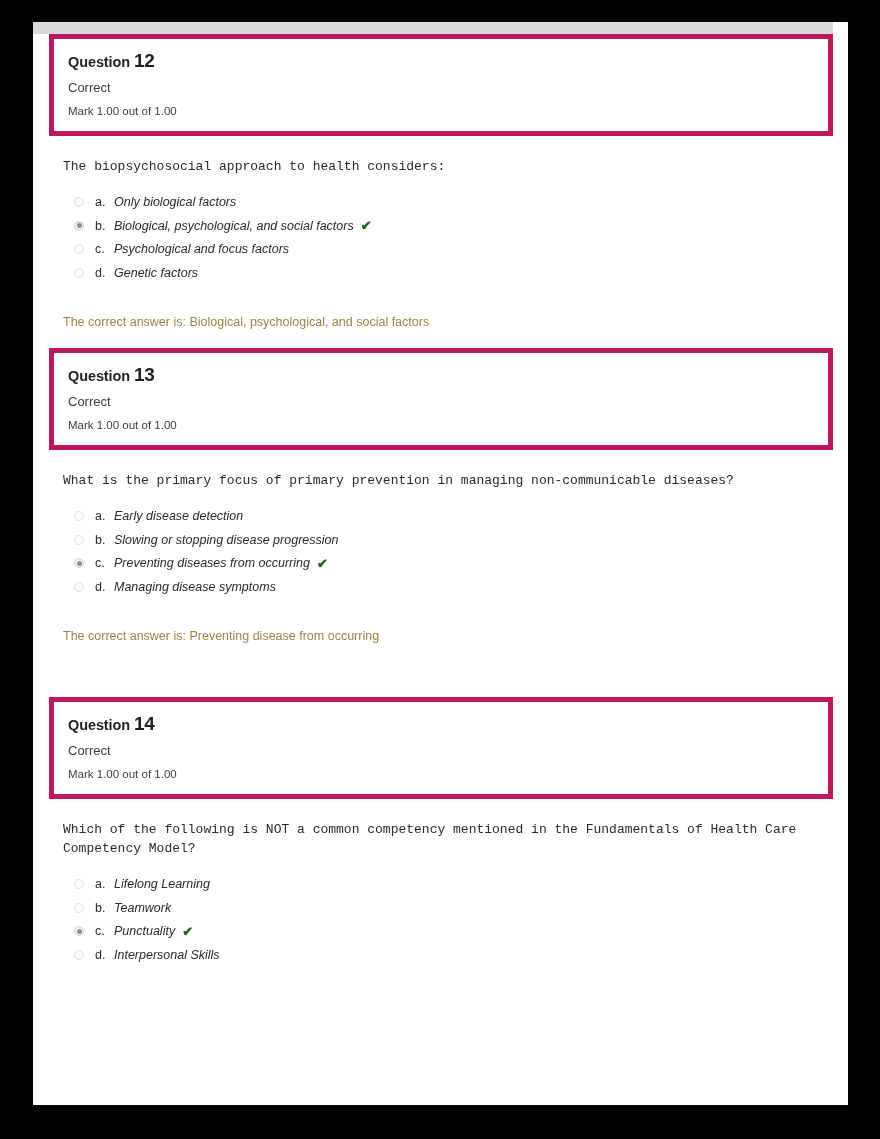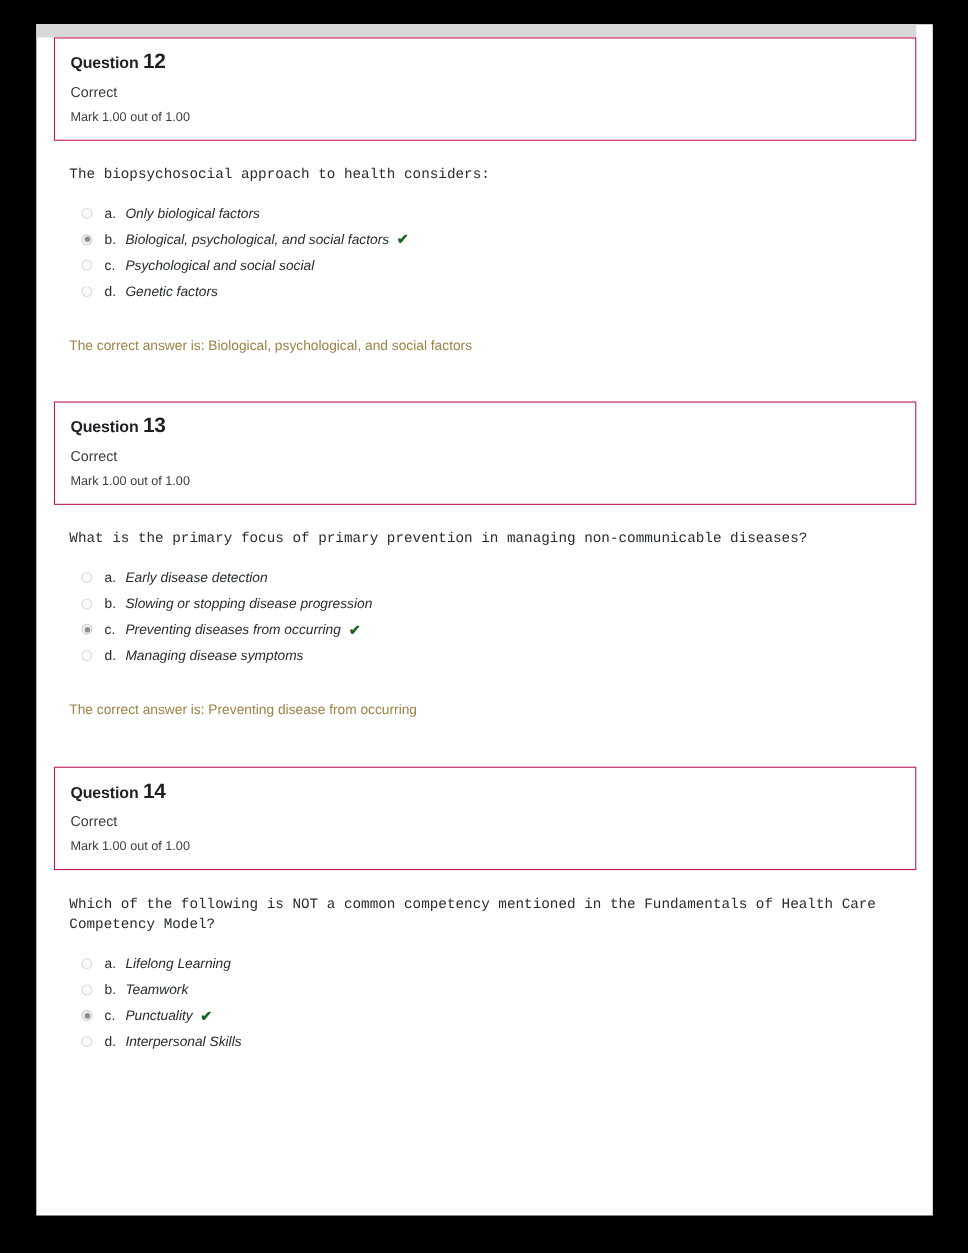--- a/index.html
+++ b/index.html
@@ -48,21 +48,21 @@
     bottom: 0;
     padding: 0;
   }
 
   
   .question-block { position: relative; }
 
   .qbox {
     margin-left: 16px;
     margin-right: 15px;
-    border: 1px solid #be185d;
+    border: 5px solid #be185d;
     background: #ffffff;
     padding: 12px 14px 13px 14px;
   }
 
   .qbox-title {
     font-size: 14.5px;
     font-weight: bold;
     color: #1d2125;
     letter-spacing: -0.1px;
     line-height: 1.1;
@@ -164,21 +164,21 @@
   }
 
   .feedback {
     font-size: 12.5px;
     color: #9c8448;
     margin-top: 30px;
   }
 
   
   #q12 { position: absolute; left: 0; top: 0; width: 815px; }
-  #q13 { position: absolute; left: 0; top: 331px; width: 815px; }
+  #q13 { position: absolute; left: 0; top: 314px; width: 815px; }
   #q14 { position: absolute; left: 0; top: 663px; width: 815px; }
 </style>
 </head>
 <body>
 
 <div id="page-root">
   <div id="doc-page">
 
     <div id="top-strip"></div>
 
@@ -205,21 +205,21 @@
             </div>
             <div class="answer-row">
               <span class="radio checked"></span>
               <span class="ans-letter">b.</span>
               <span class="ans-text">Biological, psychological, and social factors</span>
               <span class="tick">✔</span>
             </div>
             <div class="answer-row">
               <span class="radio"></span>
               <span class="ans-letter">c.</span>
-              <span class="ans-text">Psychological and social social</span>
+              <span class="ans-text">Psychological and focus factors</span>
             </div>
             <div class="answer-row">
               <span class="radio"></span>
               <span class="ans-letter">d.</span>
               <span class="ans-text">Genetic factors</span>
             </div>
           </div>
 
           <div class="feedback">The correct answer is: Biological, psychological, and social factors</div>
         </div>

